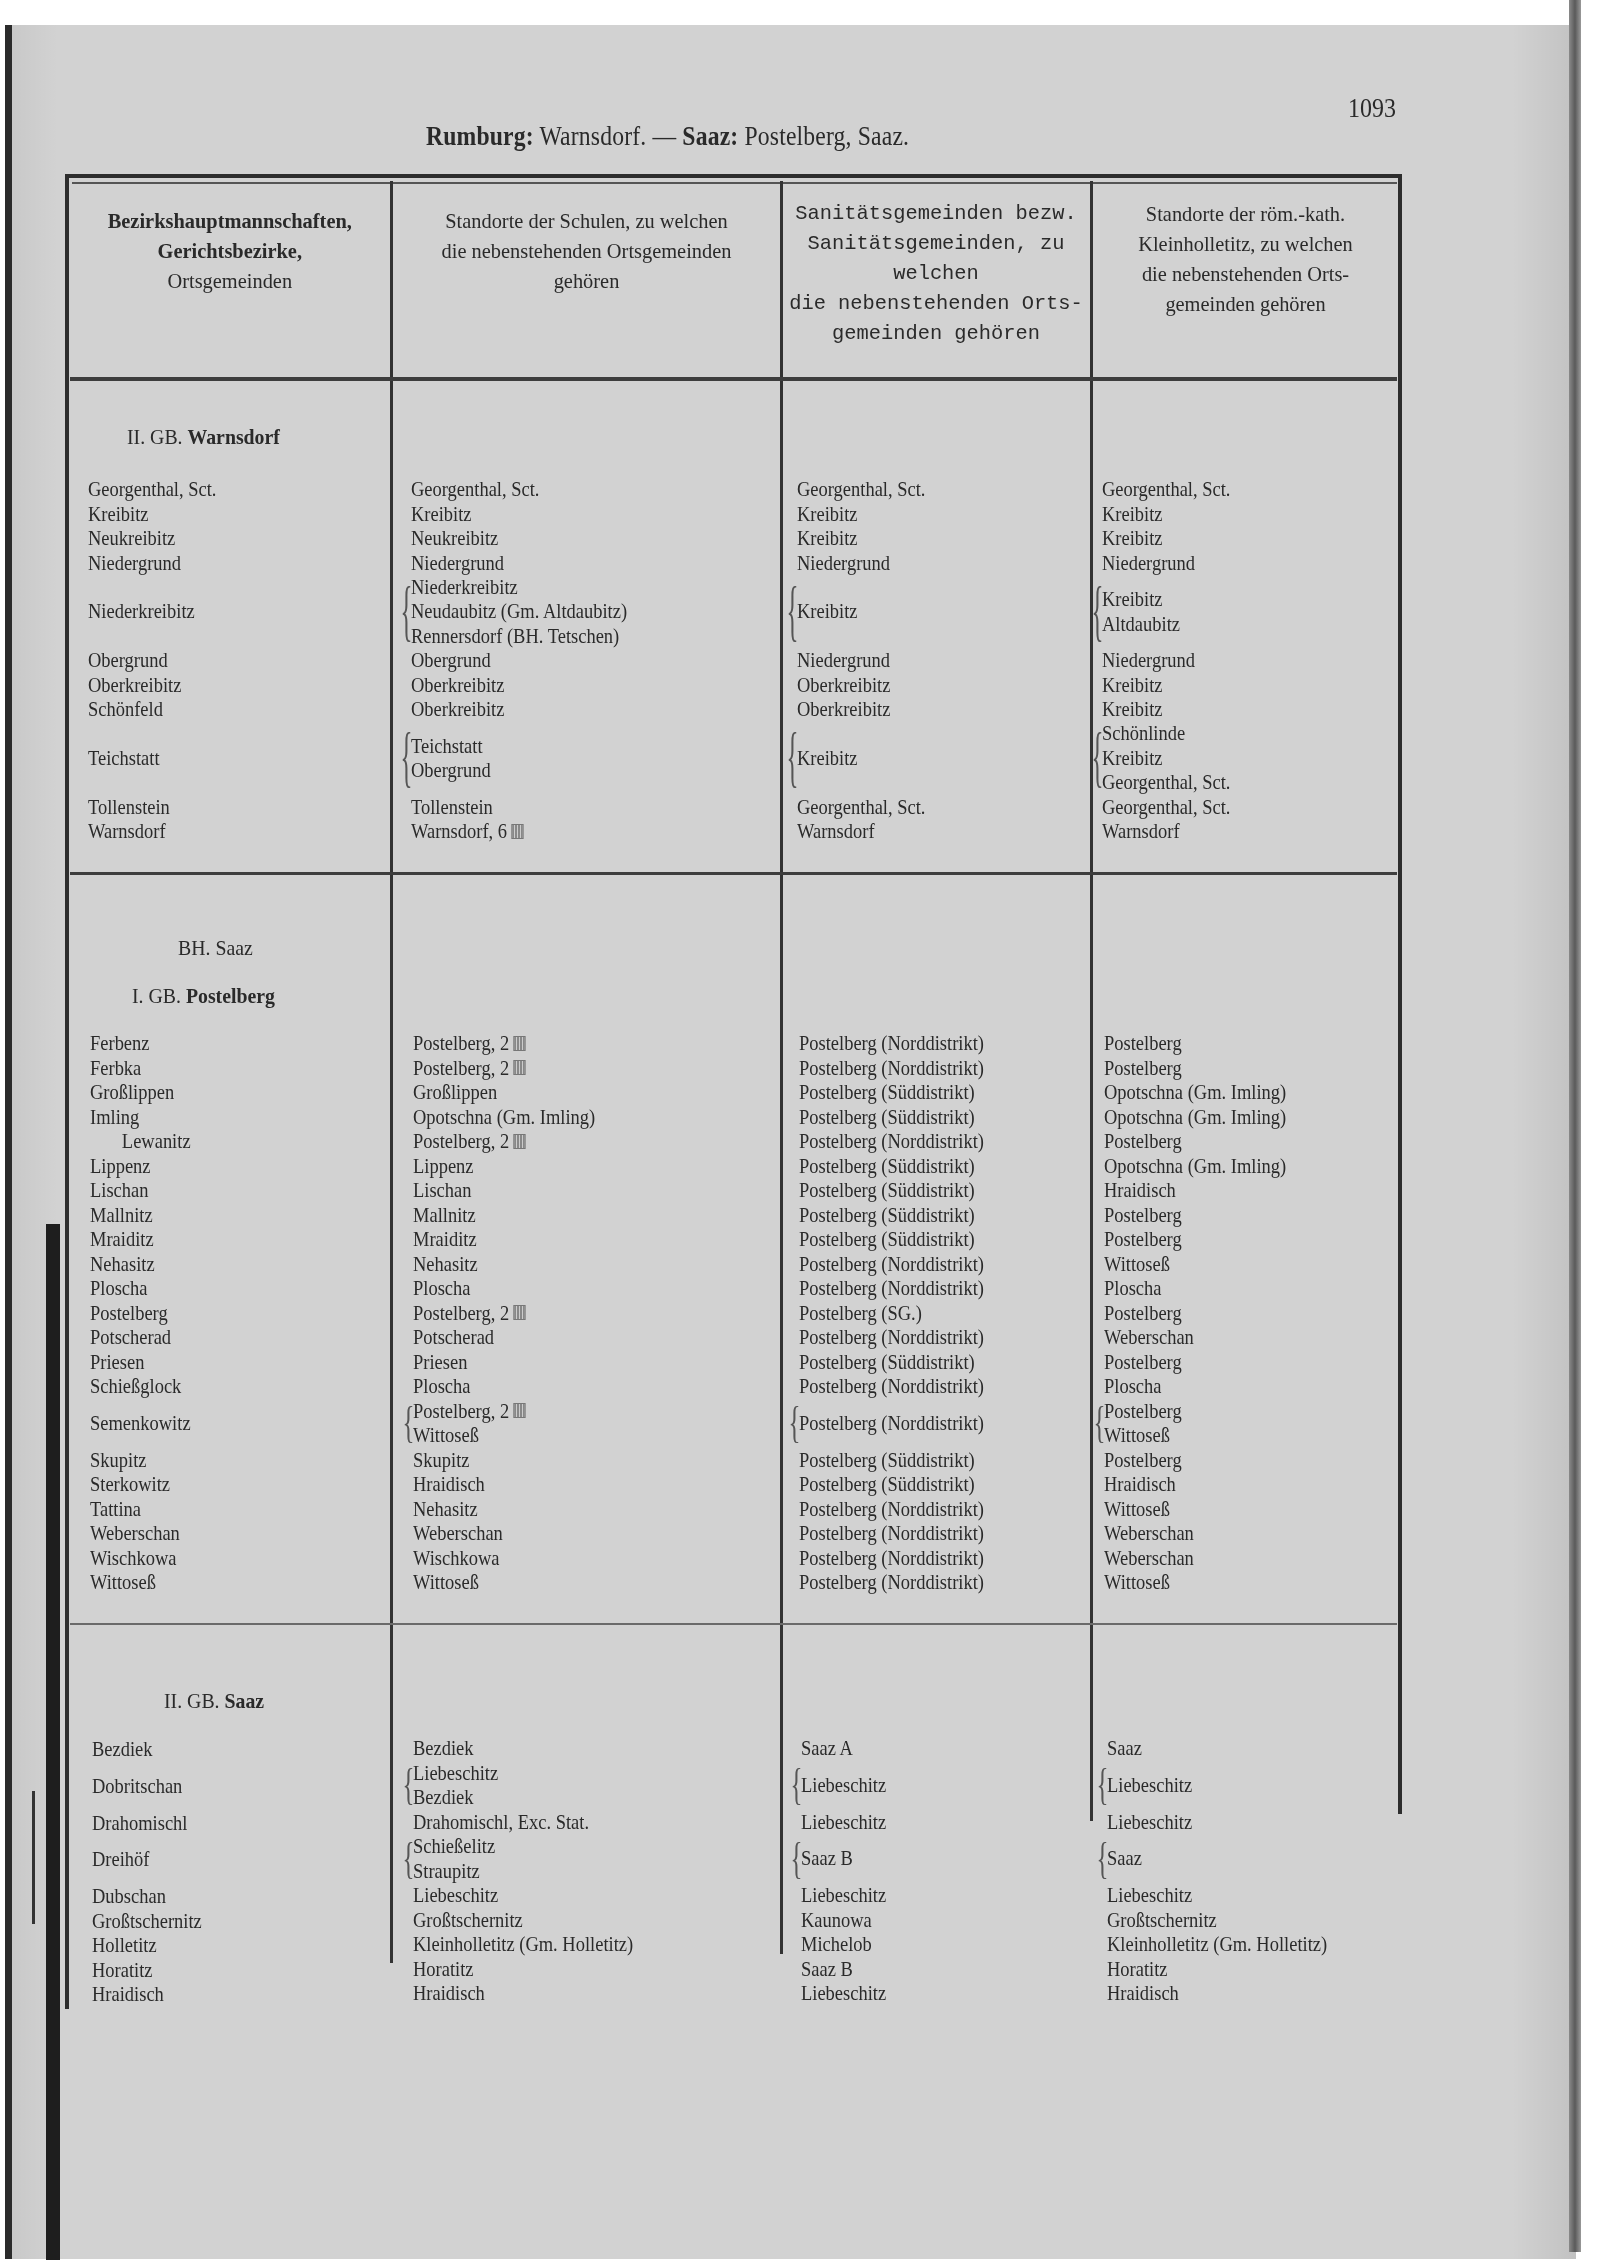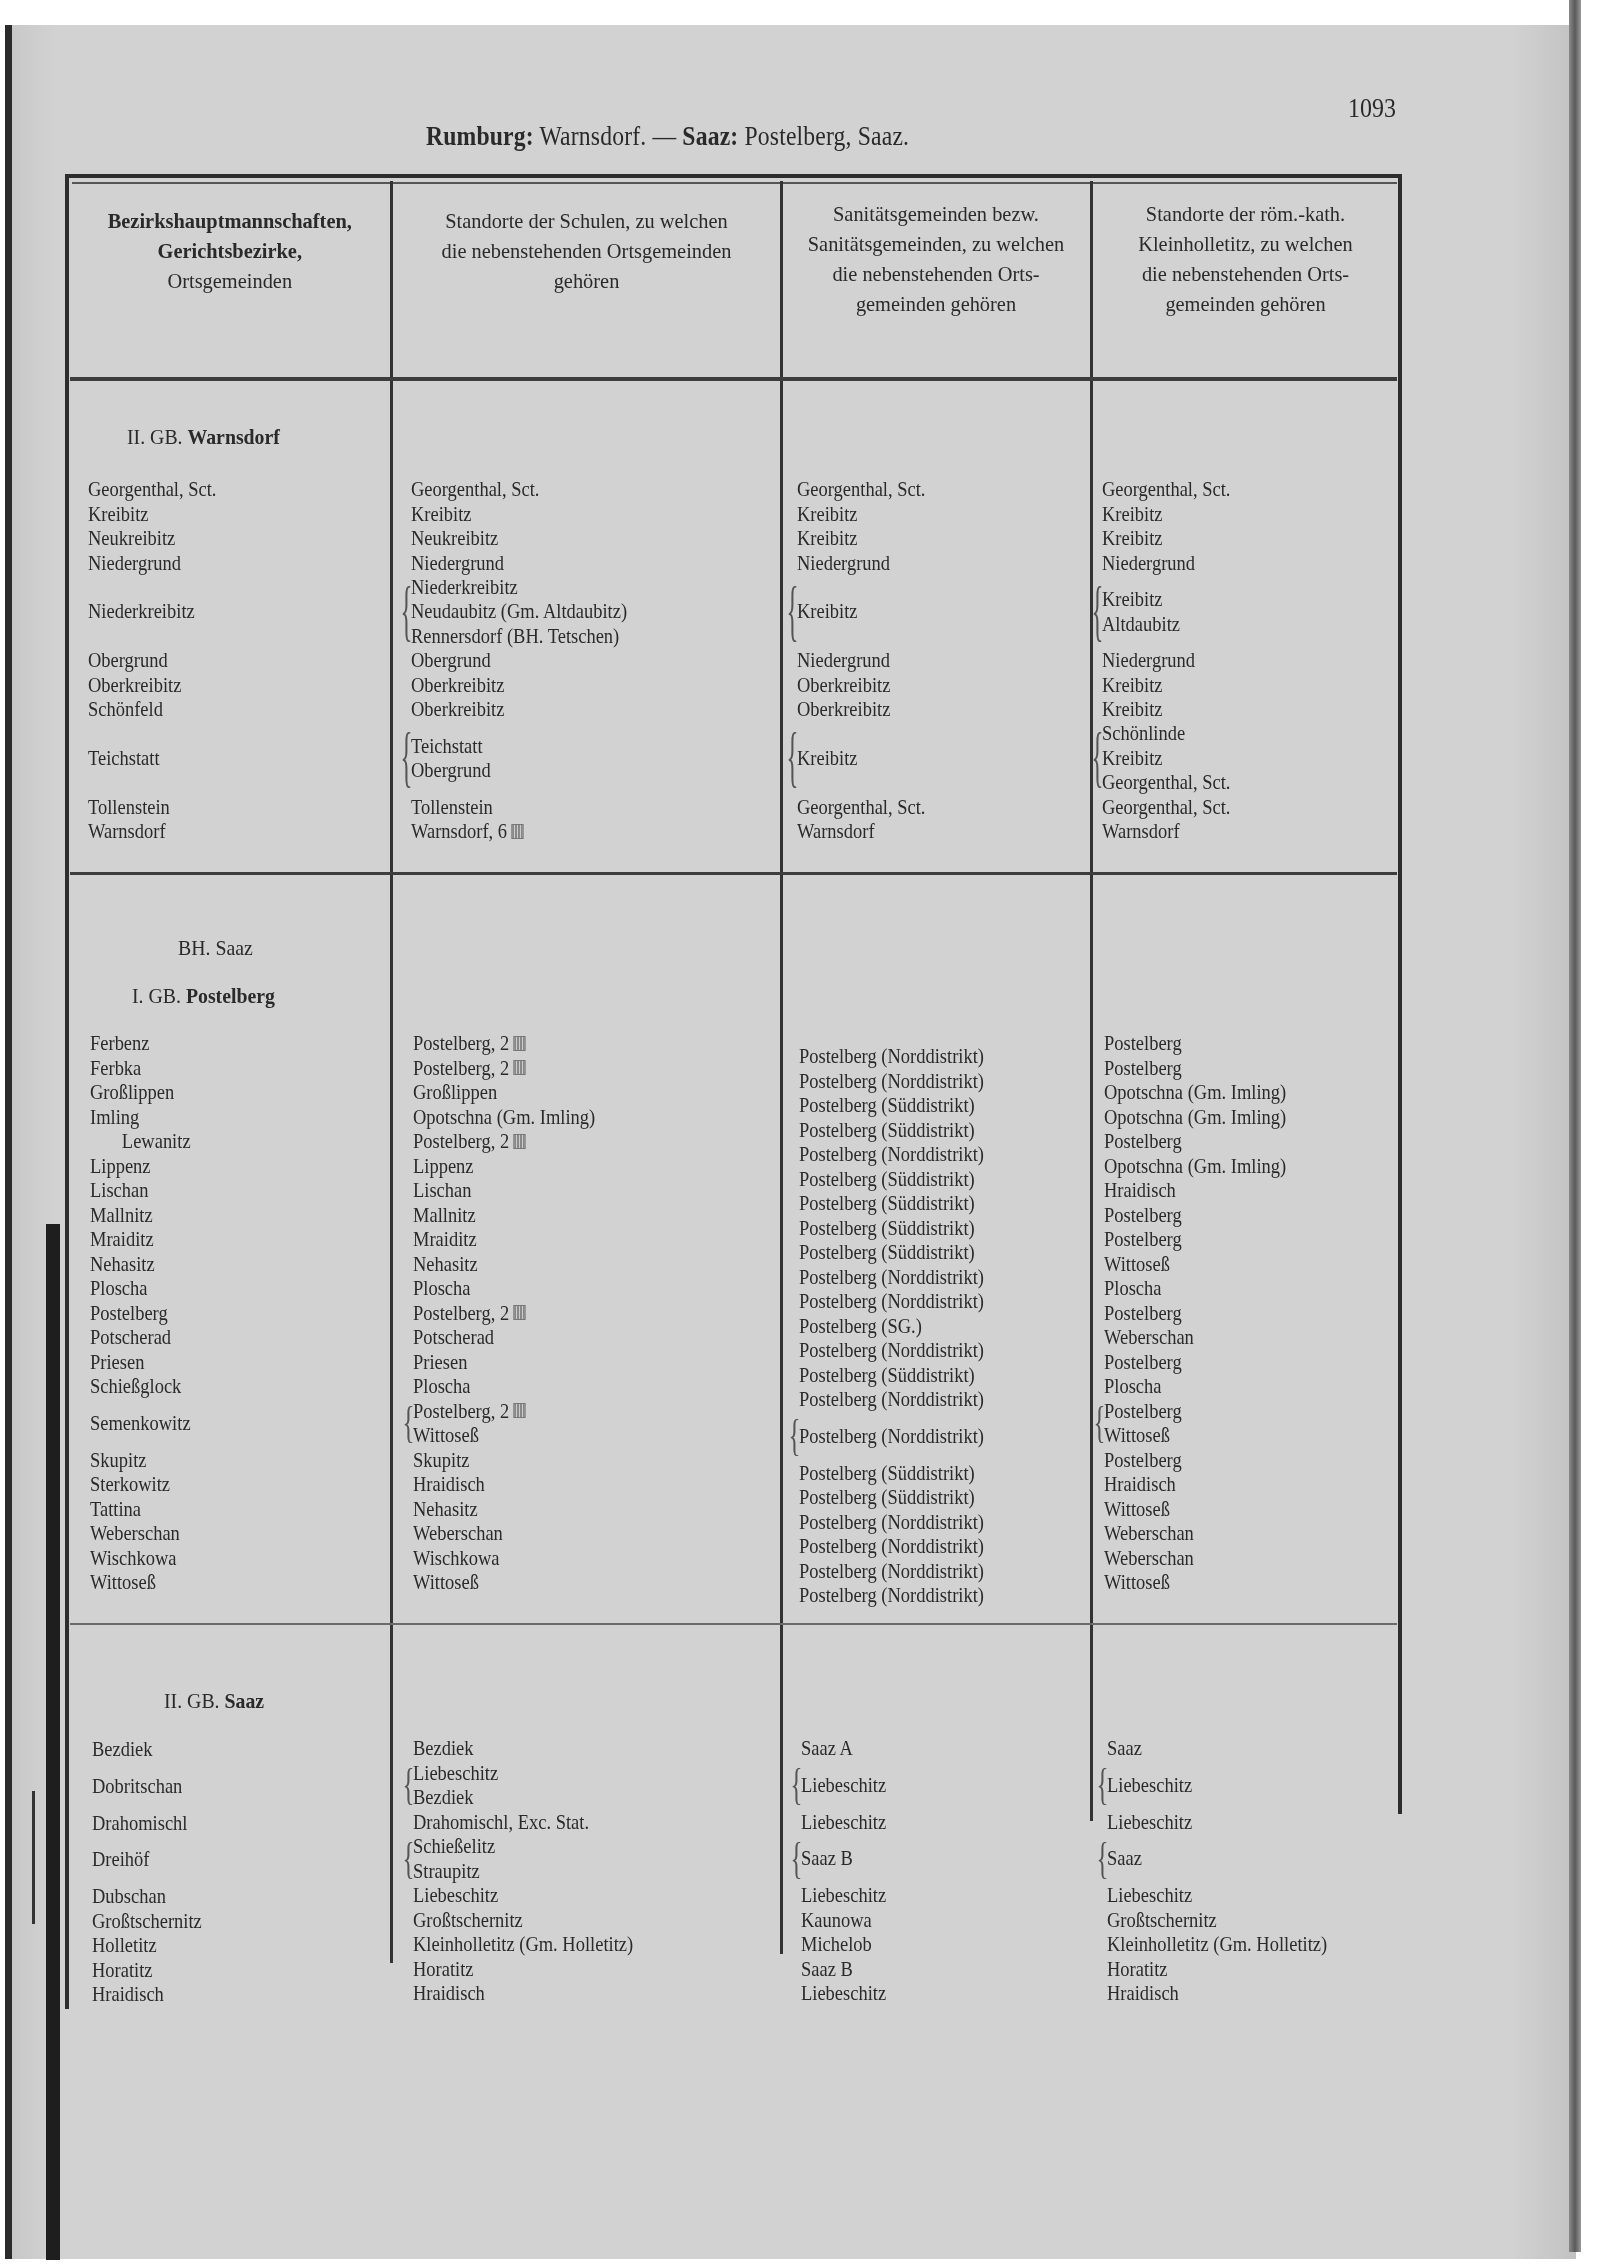--- a/index.html
+++ b/index.html
@@ -74,21 +74,21 @@
   <div class="hdr-cell" style="left:328px;width:387px;">
     <span>Standorte der Schulen, zu welchen</span>
     <span>die nebenstehenden Ortsgemeinden</span>
     <span>gehören</span>
   </div>
   <div class="hdr-cell bold" style="left:5.3px;width:319px;">
     <span>Bezirkshauptmannschaften,</span>
     <span>Gerichtsbezirke,</span>
     <span style="font-weight:normal">Ortsgemeinden</span>
   </div>
-  <div class="hdr-cell" style="left:717px;width:308px;top:25px;">
+  <div class="hdr-cell" style="left:717px;width:308px;top:25px;font-family:Liberation Mono, monospace;">
     <span>Sanitätsgemeinden bezw.</span>
     <span>Sanitätsgemeinden, zu welchen</span>
     <span>die nebenstehenden Orts-</span>
     <span>gemeinden gehören</span>
   </div>
   <div class="hdr-cell" style="left:1028px;width:305px;top:25px;">
     <span>Standorte der röm.-kath.</span>
     <span>Kleinholletitz, zu welchen</span>
     <span>die nebenstehenden Orts-</span>
     <span>gemeinden gehören</span>
@@ -391,21 +391,21 @@
       <div style="height: 24.5px; display: flex; flex-direction: column; justify-content: center; position: relative;">
         <span class="row">Weberschan</span>
       </div>
       <div style="height: 24.5px; display: flex; flex-direction: column; justify-content: center; position: relative;">
         <span class="row">Wischkowa</span>
       </div>
       <div style="height: 24.5px; display: flex; flex-direction: column; justify-content: center; position: relative;">
         <span class="row">Wittoseß</span>
       </div>
     </div>
-  <div class="col-text" id="sec1-c2" style="left:734px;top:857px;margin-top:13px;">
+  <div class="col-text" id="sec1-c2" style="left:734px;top:857px;">
       <div style="height: 24.5px; display: flex; flex-direction: column; justify-content: center; position: relative;">
         <span class="row">Postelberg (Norddistrikt)</span>
       </div>
       <div style="height: 24.5px; display: flex; flex-direction: column; justify-content: center; position: relative;">
         <span class="row">Postelberg (Norddistrikt)</span>
       </div>
       <div style="height: 24.5px; display: flex; flex-direction: column; justify-content: center; position: relative;">
         <span class="row">Postelberg (Süddistrikt)</span>
       </div>
       <div style="height: 24.5px; display: flex; flex-direction: column; justify-content: center; position: relative;">

